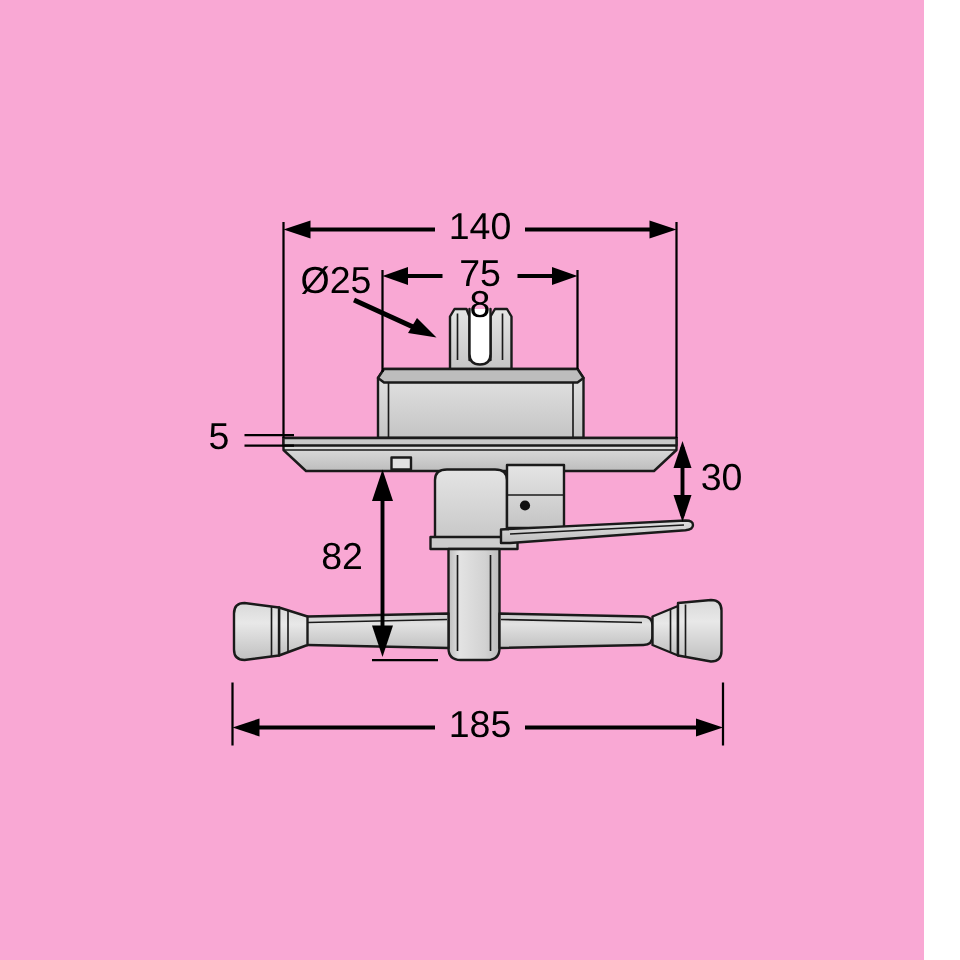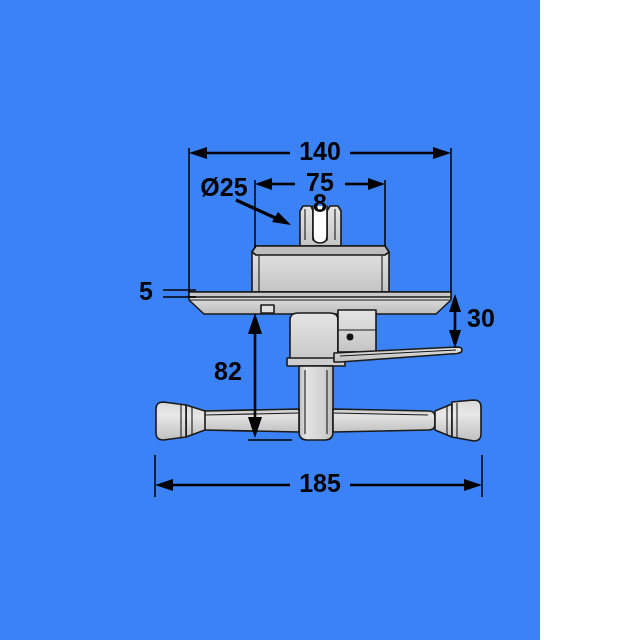--- a/index.html
+++ b/index.html
@@ -6,25 +6,24 @@
   html, body {
     margin: 0;
     padding: 0;
     background: #ffffff;
   }
   body {
     font-family: "Liberation Sans", sans-serif;
   }
   #drawing-root {
     position: relative;
-    width: 540px;
+    width: 616px;
     height: 640px;
-    background: #3b82f6;
+    background: #f9a8d4;
     overflow: hidden;
-    font-weight: bold;
   }
   #drawing-svg {
     display: block;
     width: 640px;
     height: 640px;
   }
   .dim-text {
     font-family: "Liberation Sans", sans-serif;
     font-size: 25px;
     fill: #000000;

